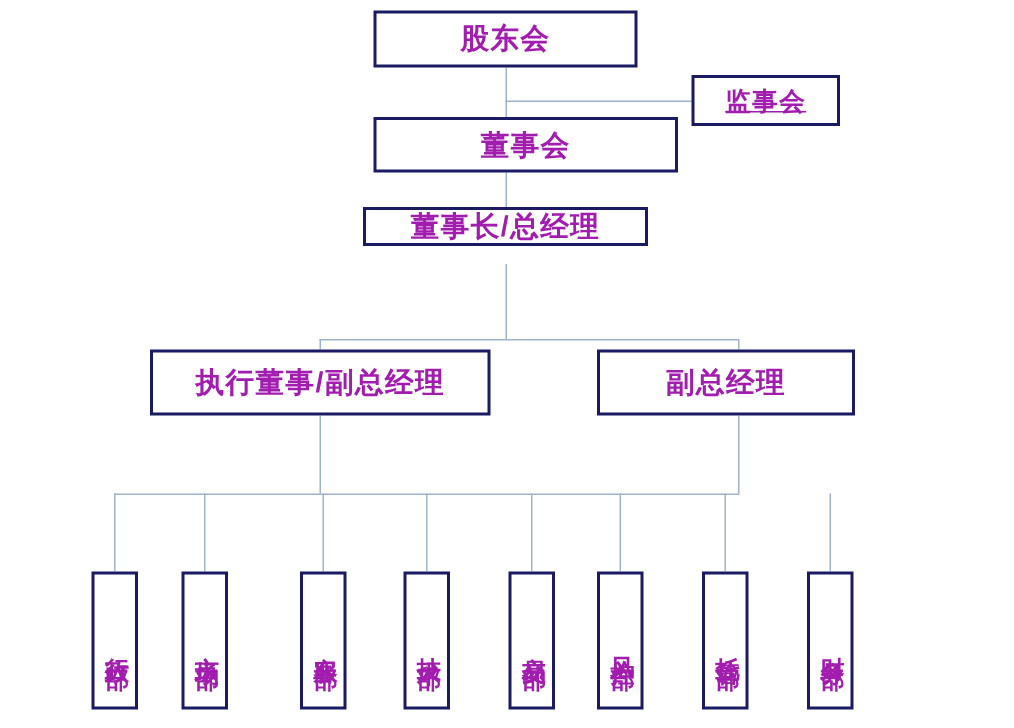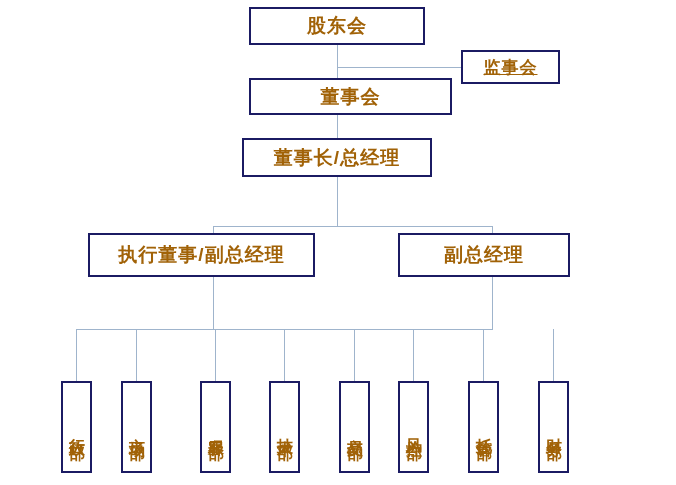--- a/index.html
+++ b/index.html
@@ -16,21 +16,21 @@
   #chart {
     position: relative;
     width: 676px;
     height: 485px;
   }
   .node {
     position: absolute;
     box-sizing: border-box;
     border: 2px solid #1b1b63;
     background: #ffffff;
-    color: #a16207;
+    color: #a21caf;
     display: flex;
     align-items: center;
     justify-content: center;
     text-align: right;
     font-weight: bold;
     letter-spacing: 1px;
     z-index: 3;
   }
   .node.big {
     font-size: 19px;
@@ -93,25 +93,25 @@
   </div>
 
   <div class="node mid" style="left:461px; top:50px; width:99px; height:34px;">
     <span>监事会</span>
   </div>
 
   <div class="node big" style="left:249px; top:78px; width:203px; height:37px;">
     <span>董事会</span>
   </div>
 
-  <div class="node big" style="left:242px; top:138px; width:190px; height:39px;">
+  <div class="node big" style="left:242px; top:138px; width:190px; height:26px;">
     <span>董事长/总经理</span>
   </div>
 
-  <div class="node big" style="left:88px; top:233px; width:227px; height:44px;">
+  <div class="node big" style="left:100px; top:233px; width:227px; height:44px;">
     <span>执行董事/副总经理</span>
   </div>
 
   <div class="node big" style="left:398px; top:233px; width:172px; height:44px;">
     <span>副总经理</span>
   </div>
 
   <div class="node vert" style="left:61px; top:381px; width:31px; height:92px;">
     <span>行政部</span>
   </div>

